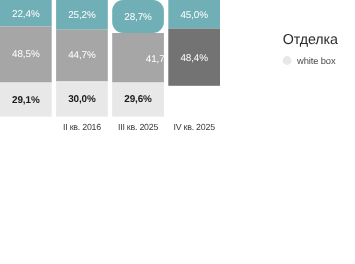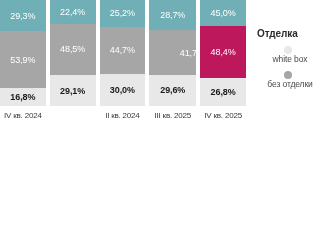--- a/index.html
+++ b/index.html
@@ -79,30 +79,30 @@
     letter-spacing: -0.2px;
   }
   
   #legend {
     position: absolute;
     left: 257px;
     top: 28px;
     width: 66px;
   }
   #legend-title {
-    font-size: 10px;
-    font-weight: bold;
+    font-size: 13px;
+    font-weight: normal;
     color: #2b2b2b;
     margin-bottom: 7px;
     white-space: nowrap;
     letter-spacing: -0.1px;
   }
   .legend-item {
     display: flex;
-    flex-direction: column;
+    flex-direction: row;
     align-items: center;
     margin-bottom: 7px;
     white-space: nowrap;
   }
   .legend-swatch {
     width: 8px;
     height: 8px;
     border-radius: 50%;
     flex: 0 0 auto;
     margin-right: 5px;
@@ -114,34 +114,20 @@
     letter-spacing: -0.1px;
   }
 </style>
 </head>
 <body>
 
 <div id="chart-root">
 
   <div id="plot-area">
 
-    <div class="bar-group">
-      <div class="bar-stack">
-        <div class="seg seg-top" style="flex: 0 0 29.3%; background: rgb(111, 175, 181);">
-          <span class="seg-label">29,3%</span>
-        </div>
-        <div class="seg seg-mid" style="flex: 0 0 53.9%; background: rgb(166, 166, 166);">
-          <span class="seg-label">53,9%</span>
-        </div>
-        <div class="seg seg-bot" style="flex: 0 0 16.8%; background: rgb(232, 232, 232);">
-          <span class="seg-label">16,8%</span>
-        </div>
-      </div>
-      <div class="cat-label">IV кв. 2024</div>
-    </div>
 
     <div class="bar-group">
       <div class="bar-stack">
         <div class="seg seg-top" style="flex: 0 0 22.4%; background: rgb(111, 175, 181);">
           <span class="seg-label">22,4%</span>
         </div>
         <div class="seg seg-mid" style="flex: 0 0 48.5%; background: rgb(166, 166, 166);">
           <span class="seg-label">48,5%</span>
         </div>
         <div class="seg seg-bot" style="flex: 0 0 29.1%; background: rgb(232, 232, 232);">
@@ -155,63 +141,56 @@
         <div class="seg seg-top" style="flex: 0 0 25.2252%; background: rgb(111, 175, 181);">
           <span class="seg-label">25,2%</span>
         </div>
         <div class="seg seg-mid" style="flex: 0 0 44.7447%; background: rgb(166, 166, 166);">
           <span class="seg-label">44,7%</span>
         </div>
         <div class="seg seg-bot" style="flex: 0 0 30.03%; background: rgb(232, 232, 232);">
           <span class="seg-label">30,0%</span>
         </div>
       </div>
-      <div class="cat-label">II кв. 2024</div>
+      <div class="cat-label">II кв. 2016</div>
     </div>
 
     <div class="bar-group">
       <div class="bar-stack">
-        <div class="seg seg-top" style="flex: 0 0 28.7%; background: rgb(111, 175, 181);">
+        <div class="seg seg-top" style="flex: 0 0 28.7%; background: rgb(111, 175, 181); border-radius: 10px;">
           <span class="seg-label">28,7%</span>
         </div>
         <div class="seg seg-mid" style="flex: 0 0 41.7%; background: rgb(166, 166, 166); padding-left: 39px;">
           <span class="seg-label">41,7%</span>
         </div>
         <div class="seg seg-bot" style="flex: 0 0 29.6%; background: rgb(232, 232, 232);">
           <span class="seg-label">29,6%</span>
         </div>
       </div>
       <div class="cat-label">III кв. 2025</div>
     </div>
 
     <div class="bar-group">
       <div class="bar-stack">
         <div class="seg seg-top" style="flex: 0 0 24.8%; background: rgb(111, 175, 181);">
           <span class="seg-label">45,0%</span>
         </div>
-        <div class="seg seg-mid" style="flex: 0 0 48.4%; background: #be185d;">
+        <div class="seg seg-mid" style="flex: 0 0 48.4%; background: #737373;">
           <span class="seg-label">48,4%</span>
-        </div>
-        <div class="seg seg-bot" style="flex: 0 0 26.8%; background: rgb(232, 232, 232);">
-          <span class="seg-label">26,8%</span>
         </div>
       </div>
       <div class="cat-label">IV кв. 2025</div>
     </div>
 
   </div>
 
   <div id="legend">
     <div id="legend-title">Отделка</div>
 
     <div class="legend-item">
       <span class="legend-swatch" style="background: rgb(232, 232, 232);"></span>
       <span class="legend-label">white box</span>
     </div>
 
-    <div class="legend-item">
-      <span class="legend-swatch" style="background: rgb(166, 166, 166);"></span>
-      <span class="legend-label">без отделки</span>
-    </div>
 
   </div>
 
 </div>
 
 </body></html>

